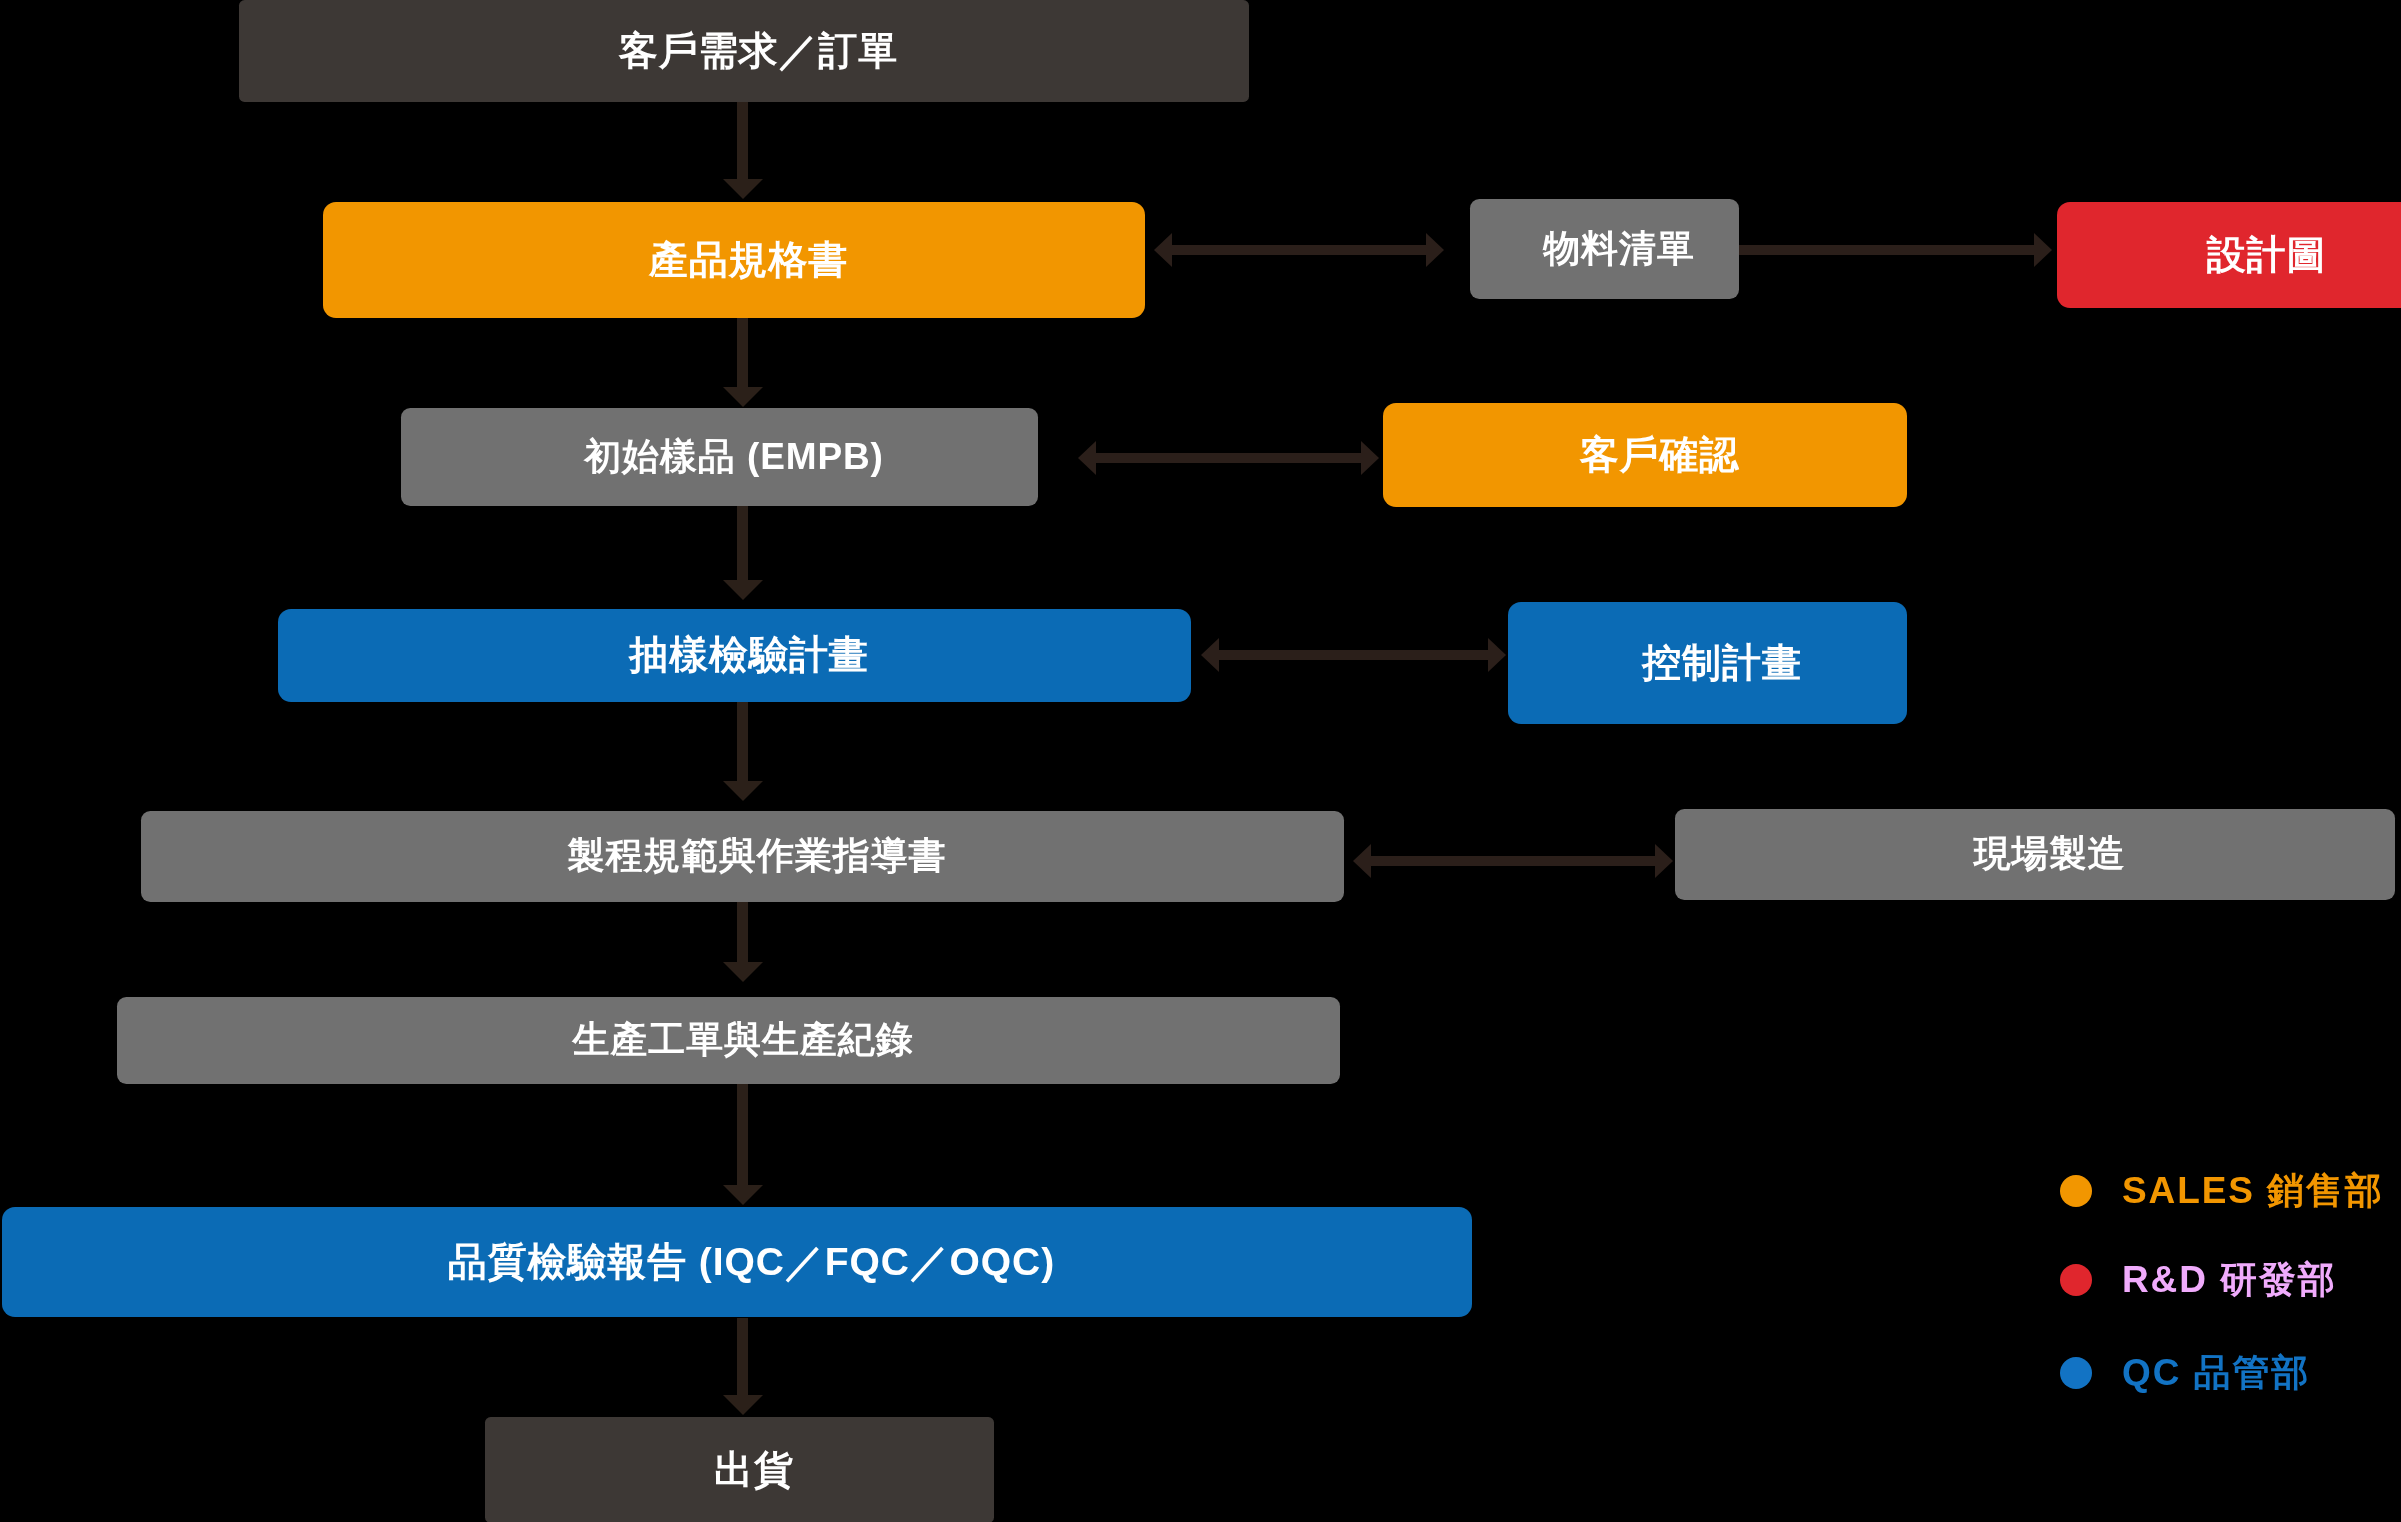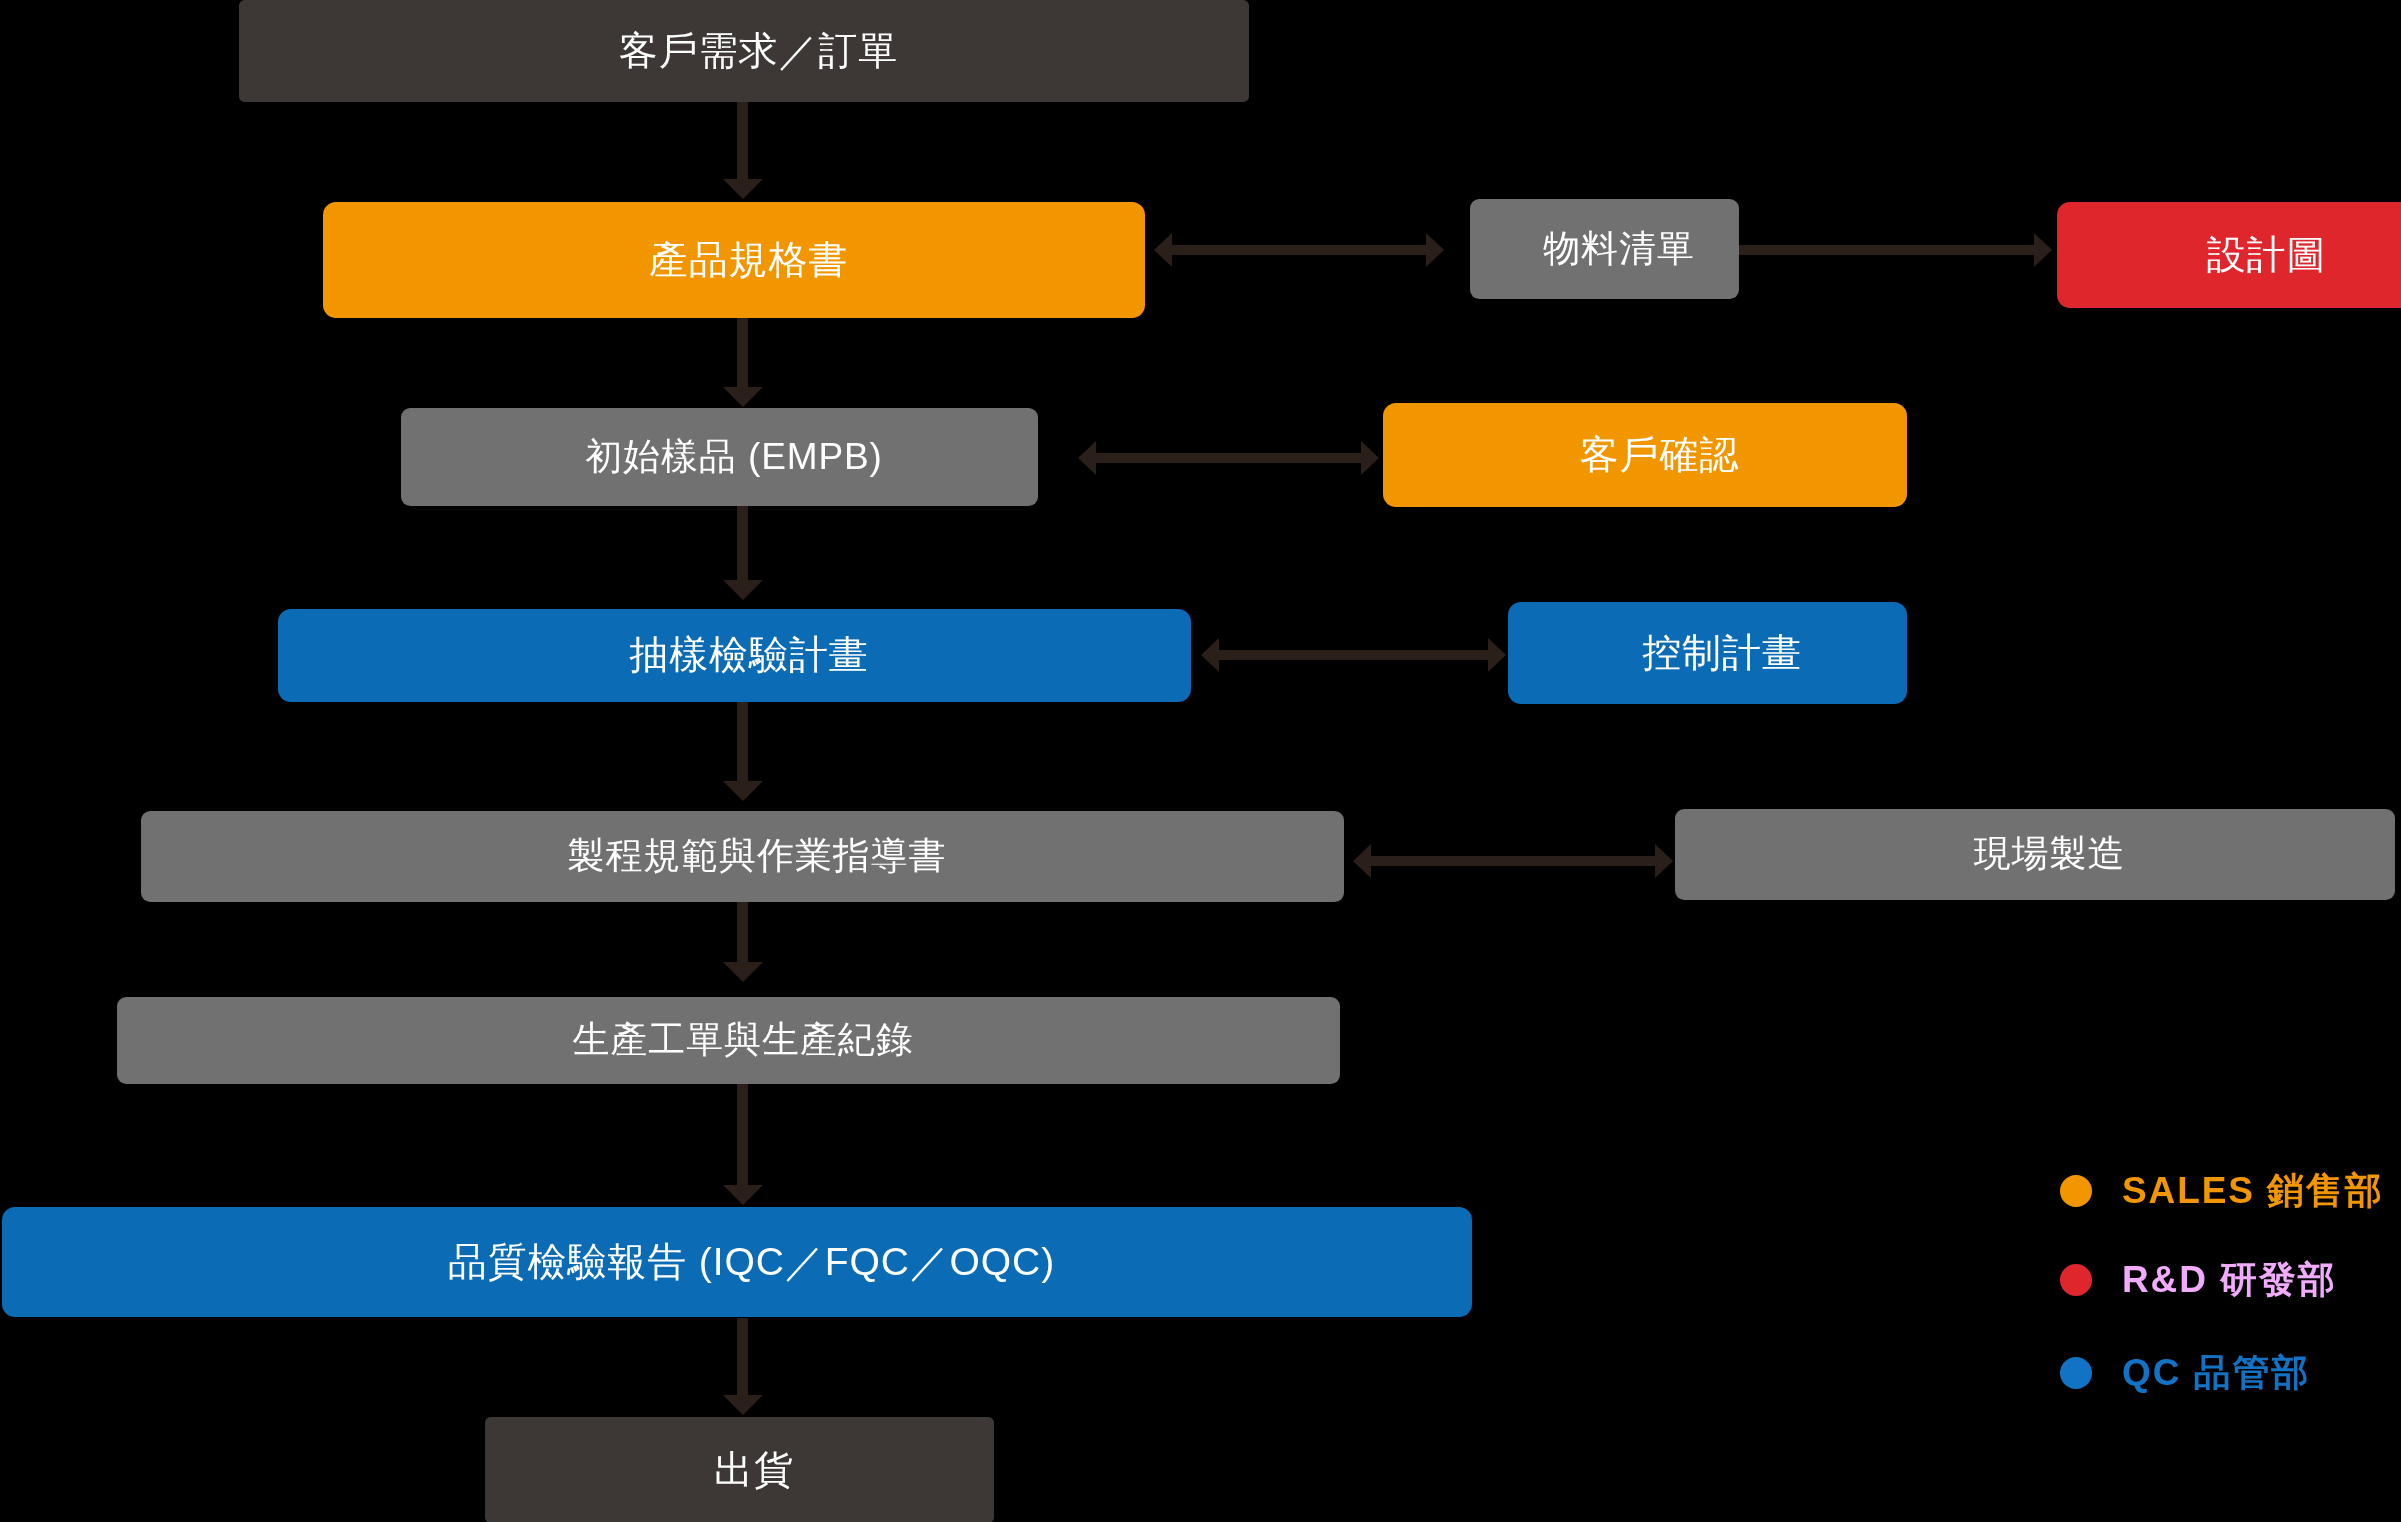--- a/index.html
+++ b/index.html
@@ -16,21 +16,21 @@
     font-family: "Liberation Sans", "DejaVu Sans", sans-serif;
   }
   .node {
     position: absolute;
     display: flex;
     align-items: center;
     justify-content: center;
     box-sizing: border-box;
     color: #ffffff;
     font-size: 39px;
-    font-weight: 400;
+    font-weight: 700;
     letter-spacing: 0.9px;
     text-align: center;
     line-height: 1.15;
     white-space: nowrap;
     padding-left: 29px;
   }
   .node.gray       { background: #717171; border-radius: 9.3px; }
   .node.darkgray   { background: #3D3835; border-radius: 5.6px; }
   .node.orange     { background: #F29600; border-radius: 13px; }
   .node.blue       { background: #0B6BB5; border-radius: 13px; }
@@ -128,21 +128,21 @@
   <div class="node gray" style="left:1470px; top:199px; width:269px; height:100px; font-size:37px;">物料清單</div>
 
   <div class="node red" style="left:2057px; top:202px; width:390px; height:106px;">設計圖</div>
 
   <div class="node gray" style="left:401px; top:408px; width:637px; height:98px; font-size:37px;">初始樣品 (EMPB)</div>
 
   <div class="node orange" style="left:1383px; top:403px; width:524px; height:104px;">客戶確認</div>
 
   <div class="node blue" style="left:278px; top:609px; width:913px; height:93px;">抽樣檢驗計畫</div>
 
-  <div class="node blue" style="left:1508px; top:602px; width:399px; height:102px;text-align:center;">控制計畫</div>
+  <div class="node blue" style="left:1508px; top:602px; width:399px; height:122px;text-align:center;">控制計畫</div>
 
   <div class="node gray" style="left:141px; top:811px; width:1203px; height:91px; font-size:37px;">製程規範與作業指導書</div>
 
   <div class="node gray" style="left:1675px; top:809px; width:720px; height:91px; font-size:37px;">現場製造</div>
 
   <div class="node gray" style="left:117px; top:997px; width:1223px; height:87px; font-size:37px;">生產工單與生產紀錄</div>
 
   <div class="node blue" style="left:1.9px; top:1207px; width:1470px; height:110px;">品質檢驗報告 (IQC／FQC／OQC)</div>
 
   <div class="node darkgray" style="left:485px; top:1417px; width:509px; height:106px;">出貨</div>

